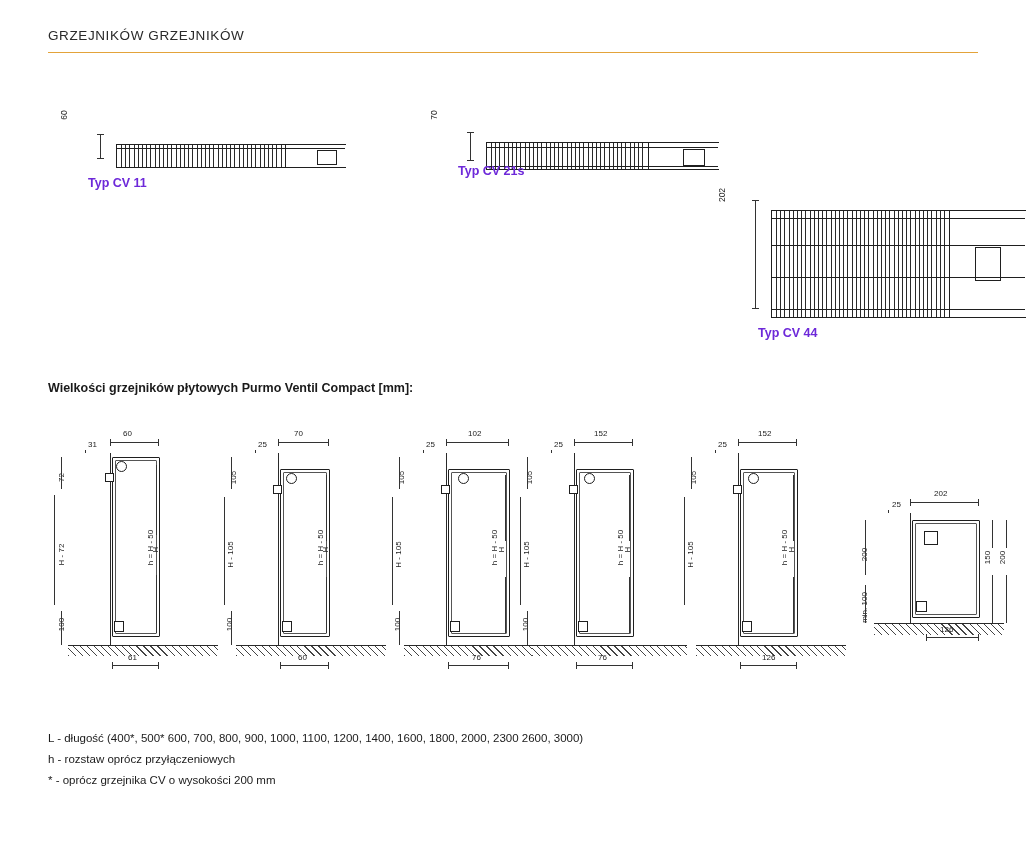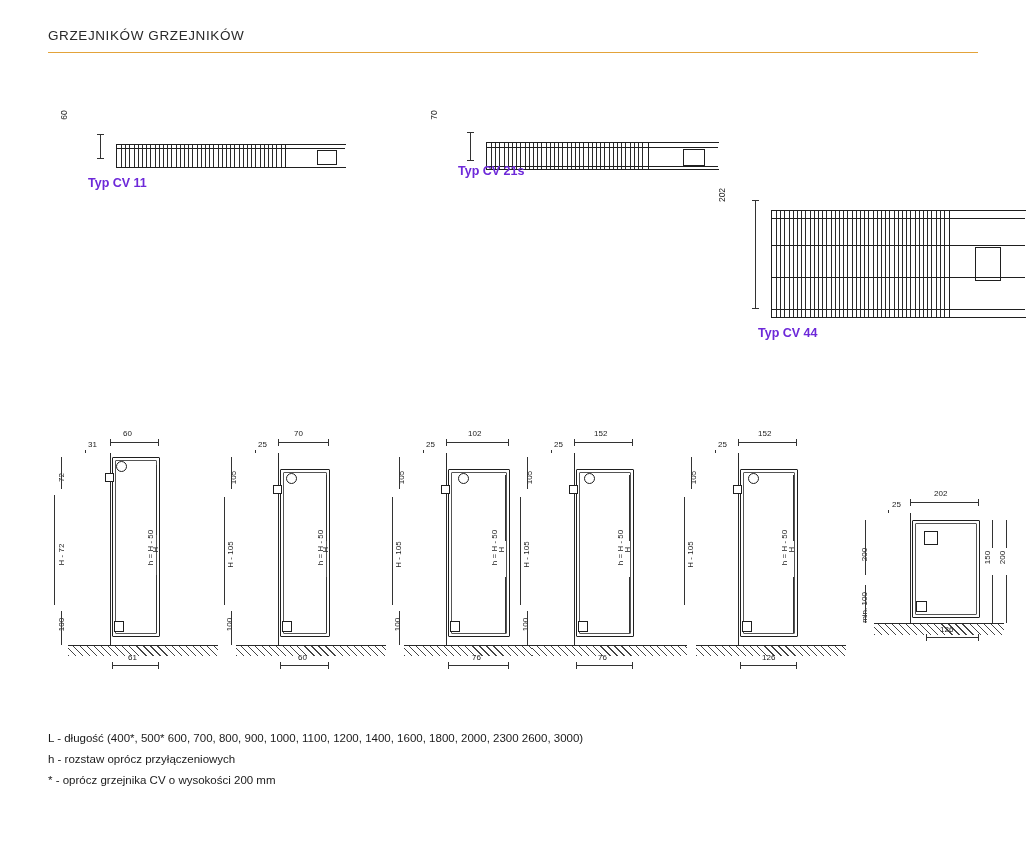--- a/index.html
+++ b/index.html
@@ -250,20 +250,21 @@
         <div class="valve-sq" style="left:203px; top:36px; width:24px; height:32px;"></div>
         <div class="panelline" style="top:7px;"></div>
         <div class="panelline" style="top:34px;"></div>
         <div class="panelline" style="top:66px;"></div>
         <div class="panelline" style="top:98px;"></div>
       </div>
       <div class="type-label" style="position:absolute; left:55px; top:136px;">Typ CV 44</div>
     </div>
   </div>
 
+  <div class="subhead">Wielkości grzejników płytowych Purmo Ventil Compact [mm]:</div>
 
   <div class="installs">
 
     <div class="inst" style="left:10px;">
 
       <div class="tiny" style="position:absolute; left:38px; top:15px;">31</div>
       <div class="tiny" style="position:absolute; left:73px; top:4px;">60</div>
       <div class="dimline-h" style="left:35px; top:28px; width:25px;"></div>
       <div class="dimline-h" style="left:60px; top:17px; width:48px;"></div>
       <div class="tick-v" style="left:35px; top:25px;"></div>

